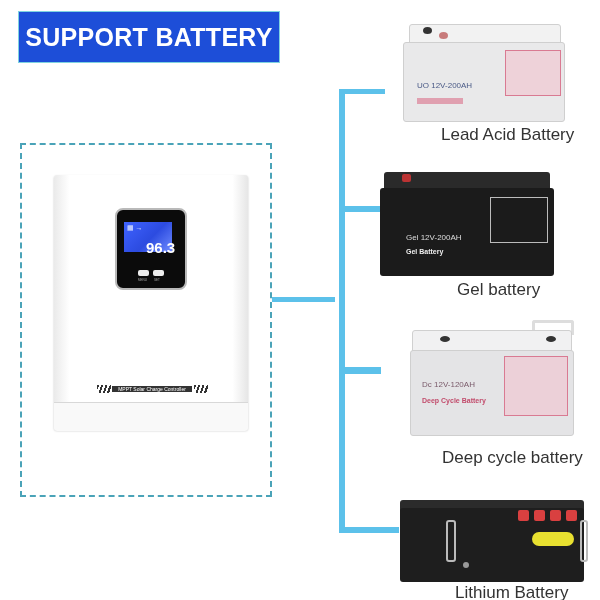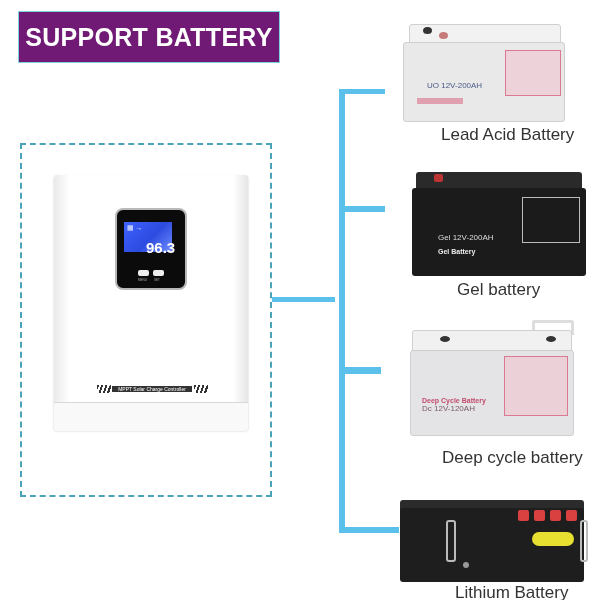--- a/index.html
+++ b/index.html
@@ -1,20 +1,20 @@
 <!DOCTYPE html>
 <html><head>
 <meta charset="utf-8">
 <style>
   html, body { margin:0; padding:0; }
   body { width:600px; height:600px; background:#ffffff; position:relative; overflow:hidden; font-family:"Liberation Sans", sans-serif; }
   .abs { position:absolute; }
 
   
-  .banner { left:18px; top:11px; width:262px; height:52px; background:#701a75; border:1px solid #7fd3e0; box-sizing:border-box; display:flex; align-items:center; justify-content:center; }
+  .banner { left:18px; top:11px; width:262px; height:52px; background:#1d4ed8; border:1px solid #7fd3e0; box-sizing:border-box; display:flex; align-items:center; justify-content:center; }
   .banner span { color:#fff; font-weight:bold; font-size:25px; letter-spacing:0.3px; font-family:"Liberation Sans", sans-serif; }
 
   
   .frame { left:20px; top:143px; width:252px; height:354px; border:2px dashed #4aa3b8; box-sizing:border-box; }
 
   
   .ctrl { left:54px; top:175px; width:194px; height:255px; background:linear-gradient(90deg,#eaeaea 0%,#ffffff 8%,#ffffff 92%,#e6e6e6 100%); border-radius:3px; box-shadow:0 1px 2px rgba(0,0,0,.25); }
   .ctrl-bottom { left:54px; top:402px; width:194px; height:28px; border-top:1px solid #d8d8d8; background:#f9f9f9; border-radius:0 0 3px 3px; }
   .panel { left:115px; top:208px; width:72px; height:82px; background:#0b0b0b; border:2px solid #b9b9b9; border-radius:8px; box-sizing:border-box; }
   .lcd { left:124px; top:222px; width:48px; height:30px; background:linear-gradient(135deg,#3f63ff 0%,#2c4be0 55%,#6f8cff 100%); }
@@ -64,43 +64,43 @@
 <div class="abs blue" style="left:339px;top:206px;width:46px;height:6px;"></div>
 <div class="abs blue" style="left:339px;top:367px;width:42px;height:7px;"></div>
 <div class="abs blue" style="left:339px;top:527px;width:60px;height:6px;"></div>
 
 <div class="abs" style="left:403px;top:24px;width:162px;height:97px;">
   <div class="abs bat" style="left:6px;top:0;width:150px;height:22px;background:#f2f2f2;border:1px solid #d0d0d0;"></div>
   <div class="abs" style="left:20px;top:3px;width:9px;height:7px;background:#333;border-radius:50%;"></div>
   <div class="abs" style="left:36px;top:8px;width:9px;height:7px;background:#c87b7b;border-radius:50%;"></div>
   <div class="abs bat" style="left:0;top:18px;width:160px;height:78px;background:#e9e9ea;border:1px solid #cfcfcf;"></div>
   <div class="abs spec" style="left:102px;top:26px;width:54px;height:44px;"></div>
-  <div class="abs brand" style="left:24px;top:57px;color:#4a5a86;">UO 12V-200AH</div>
+  <div class="abs brand" style="left:14px;top:57px;color:#4a5a86;">UO 12V-200AH</div>
   <div class="abs" style="left:14px;top:74px;width:46px;height:6px;background:#e0a0b0;"></div>
 </div>
 <div class="abs bat-caption" style="left:441px;top:125px;">Lead Acid Battery</div>
 
-<div class="abs" style="left:412px;top:172px;width:176px;height:124px;">
+<div class="abs" style="left:380px;top:172px;width:176px;height:124px;">
   <div class="abs bat" style="left:4px;top:0;width:166px;height:20px;background:#2a2a2a;"></div>
   <div class="abs" style="left:22px;top:2px;width:9px;height:8px;background:#b33;border-radius:2px;"></div>
   <div class="abs bat" style="left:0;top:16px;width:174px;height:88px;background:#1b1b1b;"></div>
   <div class="abs" style="left:110px;top:25px;width:56px;height:44px;border:1px solid #bbb;"></div>
   <div class="abs brand" style="left:26px;top:61px;color:#ddd;">Gel 12V-200AH</div>
   <div class="abs sub" style="left:26px;top:76px;color:#eee;">Gel Battery</div>
 </div>
 <div class="abs bat-caption" style="left:457px;top:280px;">Gel battery</div>
 
 <div class="abs" style="left:410px;top:320px;width:164px;height:115px;">
   <div class="abs" style="left:122px;top:0;width:36px;height:12px;border:3px solid #ddd;border-bottom:none;border-radius:3px 3px 0 0;"></div>
   <div class="abs bat" style="left:2px;top:10px;width:158px;height:22px;background:#f1f1f2;border:1px solid #d0d0d0;"></div>
   <div class="abs" style="left:30px;top:16px;width:10px;height:6px;background:#333;border-radius:50%;"></div>
   <div class="abs" style="left:136px;top:16px;width:10px;height:6px;background:#333;border-radius:50%;"></div>
   <div class="abs bat" style="left:0;top:30px;width:162px;height:84px;background:#e4e4e6;border:1px solid #cfcfcf;"></div>
   <div class="abs spec" style="left:94px;top:36px;width:62px;height:58px;"></div>
-  <div class="abs brand" style="left:12px;top:60px;color:#7a5a6a;margin-top:24px;">Dc 12V-120AH</div>
+  <div class="abs brand" style="left:12px;top:60px;color:#7a5a6a;">Dc 12V-120AH</div>
   <div class="abs sub" style="left:12px;top:77px;color:#c24c6c;">Deep Cycle Battery</div>
 </div>
 <div class="abs bat-caption" style="left:442px;top:448px;">Deep cycle battery</div>
 
 <div class="abs" style="left:400px;top:500px;width:184px;height:82px;">
   <div class="abs bat" style="left:0;top:0;width:184px;height:14px;background:#2b2b2b;"></div>
   <div class="abs bat" style="left:0;top:8px;width:184px;height:74px;background:#1e1e1e;"></div>
   <div class="abs" style="left:46px;top:20px;width:6px;height:38px;border:2px solid #bbb;border-radius:3px;"></div>
   <div class="abs" style="left:180px;top:20px;width:4px;height:38px;border:2px solid #bbb;border-radius:3px;"></div>
   <div class="abs" style="left:118px;top:10px;width:11px;height:11px;background:#d94040;border-radius:2px;"></div>

